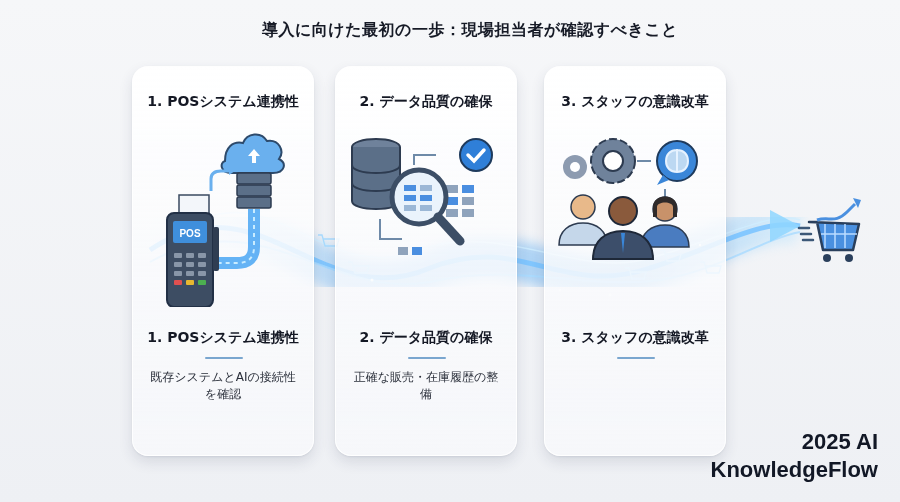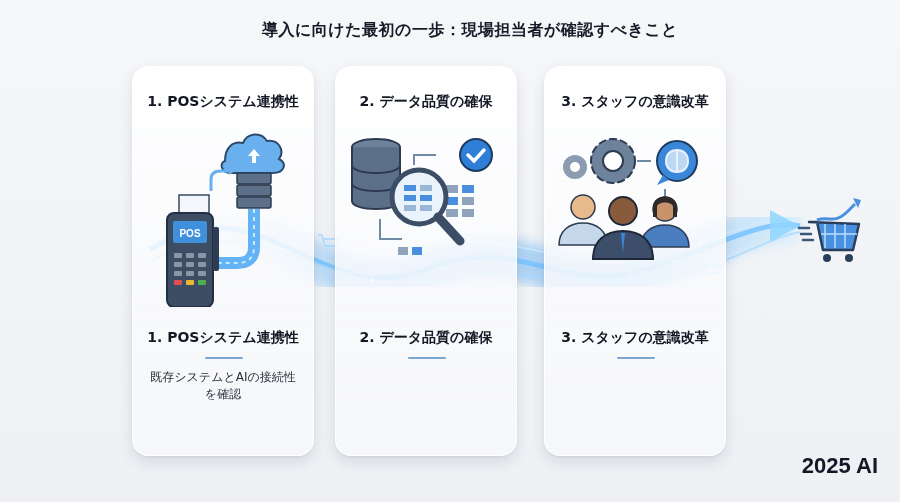--- a/index.html
+++ b/index.html
@@ -12,21 +12,21 @@
   .card{position:absolute;top:66px;width:180px;height:388px;border-radius:16px;
     background:linear-gradient(180deg,rgba(255,255,255,0.96) 0%,rgba(250,251,253,0.82) 55%,rgba(246,247,250,0.97) 100%);
     box-shadow:0 6px 14px rgba(40,50,80,0.12),0 1px 2px rgba(40,50,80,0.08);
     border:1px solid rgba(255,255,255,0.9);}
   .card .h-top{position:absolute;top:26px;left:0;width:100%;text-align:center;font-size:14px;font-weight:bold;}
   .card .illus{position:absolute;top:60px;left:0;width:180px;height:180px;}
   .card .h-bot{position:absolute;top:262px;left:0;width:100%;text-align:center;font-size:14px;font-weight:bold;}
   .card .rule{position:absolute;top:290px;left:72px;width:38px;height:2px;background:#7aa6cf;border-radius:1px;}
   .card .desc{position:absolute;top:302px;left:16px;width:148px;text-align:center;font-size:12px;line-height:17px;color:#2a2f3a;}
   .brand{position:absolute;right:22px;top:428px;text-align:right;font-family:"Liberation Sans",sans-serif;
-    font-weight:bold;font-size:22px;line-height:28px;color:#121826;margin-top:24px;}
+    font-weight:bold;font-size:22px;line-height:28px;color:#121826;}
   .goal{position:absolute;left:795px;top:192px;width:72px;height:72px;}
 </style>
 </head>
 <body>
 
 <svg class="wave" viewBox="0 0 900 502">
   <defs>
     <linearGradient id="wg" x1="0" x2="1">
       <stop offset="0" stop-color="#8fd0ff" stop-opacity="0"></stop>
       <stop offset="0.3" stop-color="#5fb0f5" stop-opacity="0.9"></stop>
@@ -125,20 +125,21 @@
         <rect x="84" y="68" width="12" height="6"></rect>
       <rect x="68" y="78" width="12" height="6" fill="#9bb7d6"></rect>
         <rect x="84" y="78" width="12" height="6" fill="#9bb7d6"></rect>
       </g>
     <path d="M102,90 l22,24" stroke="#3c4e66" stroke-width="9" stroke-linecap="round"></path>
     <rect x="62" y="120" width="10" height="8" fill="#8fa3bc"></rect>
       <rect x="76" y="120" width="10" height="8" fill="#4a8ee0"></rect>
   </svg>
   <div class="h-bot">2. データ品質の確保</div>
   <div class="rule"></div>
+  <div class="desc">正確な販売・在庫履歴の整備</div>
 </div>
 
 <div class="card" style="left:544px">
   <div class="h-top">3. スタッフの意識改革</div>
   <svg class="illus" viewBox="0 0 180 180">
     <g fill="#8d9bb0">
         <circle cx="30" cy="40" r="12"></circle>
       </g>
     <circle cx="30" cy="40" r="5" fill="#fff"></circle>
     <circle cx="68" cy="34" r="22" fill="#6f829b" stroke="#2d3b50" stroke-width="2" stroke-dasharray="8 3"></circle>
@@ -166,13 +167,14 @@
   <path d="M14,30 h8 l6,28 h30 l6,-26 z" fill="#4a90e0" stroke="#2a3f5c" stroke-width="2.5" stroke-linejoin="round"></path>
   <path d="M26,42 h36 M30,32 v24 M40,32 v24 M50,32 v24" stroke="#bcdcff" stroke-width="1.5"></path>
   <circle cx="32" cy="66" r="4" fill="#2a3f5c"></circle>
     <circle cx="54" cy="66" r="4" fill="#2a3f5c"></circle>
   <path d="M22,28 c12,-4 18,4 30,-8 l8,-8" stroke="#4a90e0" stroke-width="3" fill="none"></path>
   <path d="M58,6 l8,2 -3,8z" fill="#4a90e0"></path>
 </svg>
 
 <div class="brand">
   <div>2025 AI</div>
+  <div>KnowledgeFlow</div>
 </div>
 
 </body></html>

